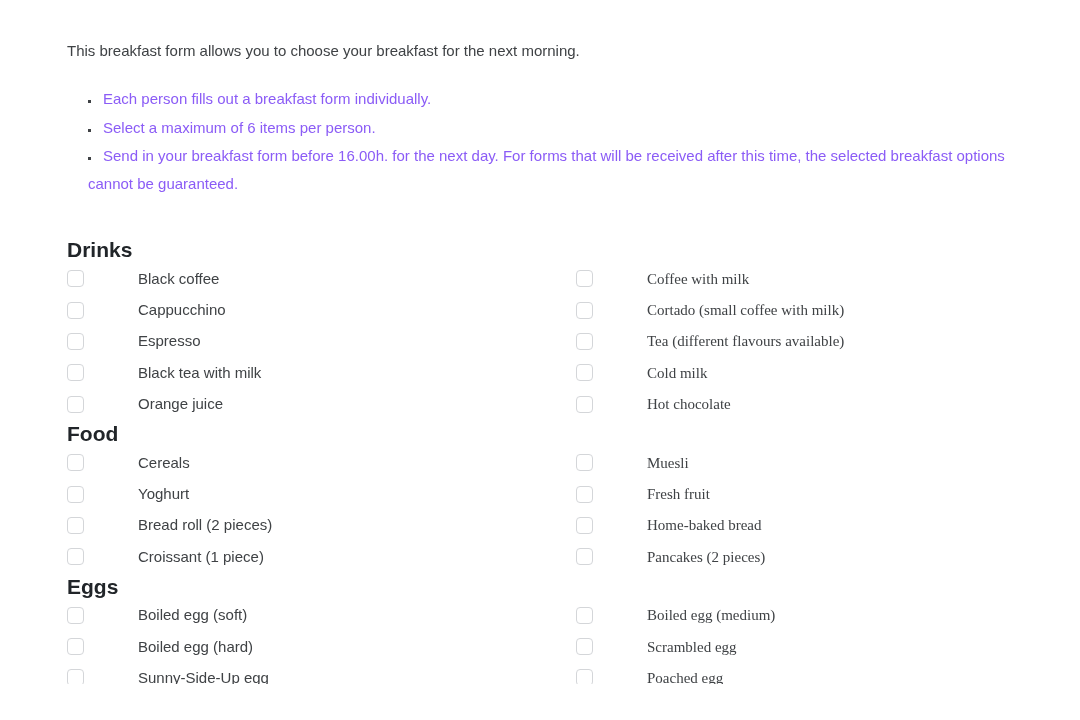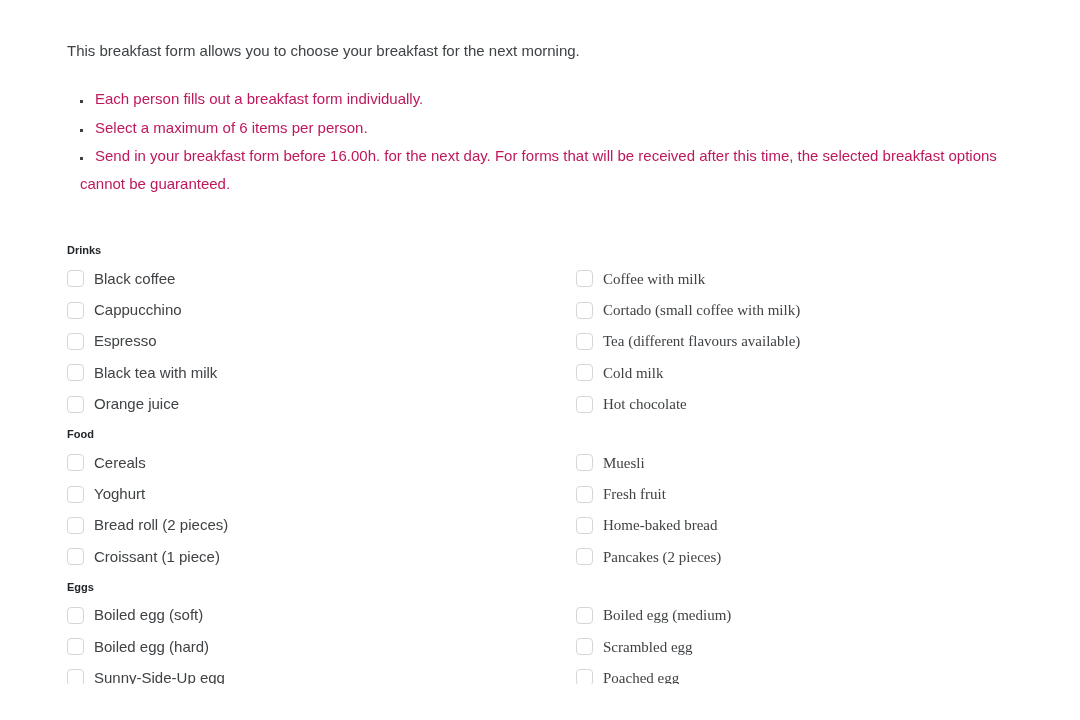--- a/index.html
+++ b/index.html
@@ -23,32 +23,32 @@
     color: #3f4245;
   }
   ul.rules {
     list-style: square inside;
     margin: 0 0 43px 0;
     padding: 0 0 0 13px;
   }
   ul.rules li {
     font-size: 15px;
     line-height: 26.5px;
-    color: #be185d;
-    margin: 0 0 1px 0;
+    color: #8b5cf6;
+    margin: 0 0 1px 8px;
   }
   ul.rules li::marker {
     color: #3f4245;
     font-size: 11px;
   }
   .section + .section {
     margin-top: 4px;
   }
   .section-title {
-    font-size: 11px;
+    font-size: 21px;
     line-height: 20px;
     font-weight: 700;
     color: #212529;
     margin: 0 0 3px 0;
   }
   .columns {
     display: flex;
   }
   .col {
     width: 509px;
@@ -57,20 +57,21 @@
   .col:last-child {
     width: auto;
     flex: 1 1 auto;
     font-family: Liberation Serif, serif;
   }
   .item {
     display: flex;
     align-items: center;
     height: 31.4px;
     cursor: pointer;
+    gap: 44px;
   }
   .checkbox {
     box-sizing: border-box;
     width: 17px;
     height: 17px;
     flex: 0 0 17px;
     border: 1px solid #d4d6d9;
     border-radius: 4px;
     background: #ffffff;
     margin-right: 10px;

